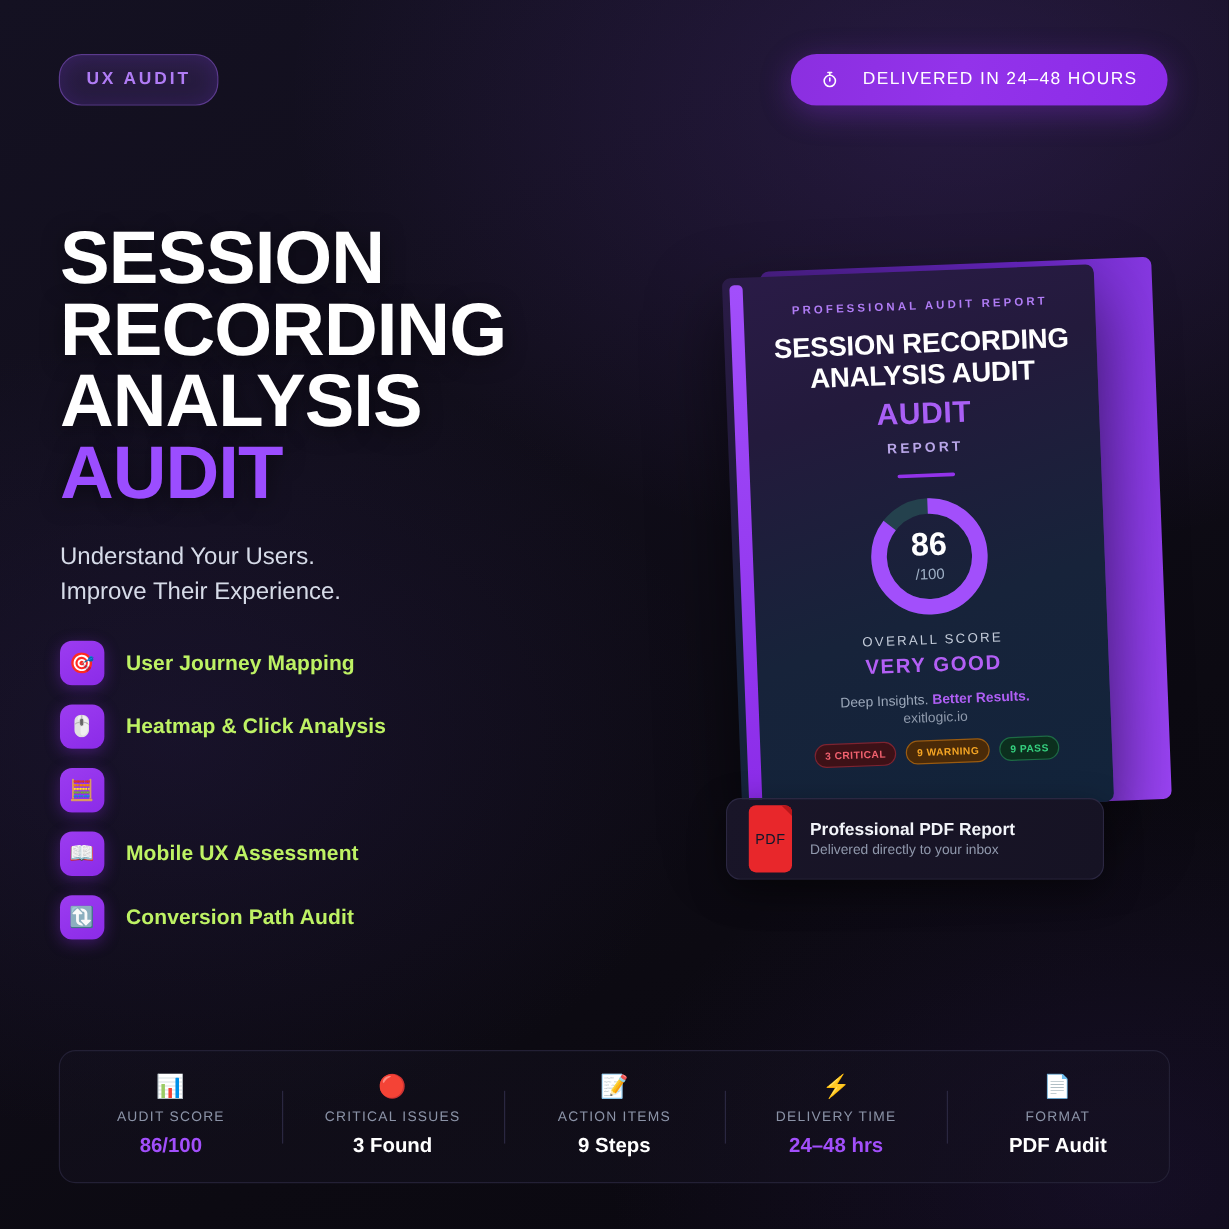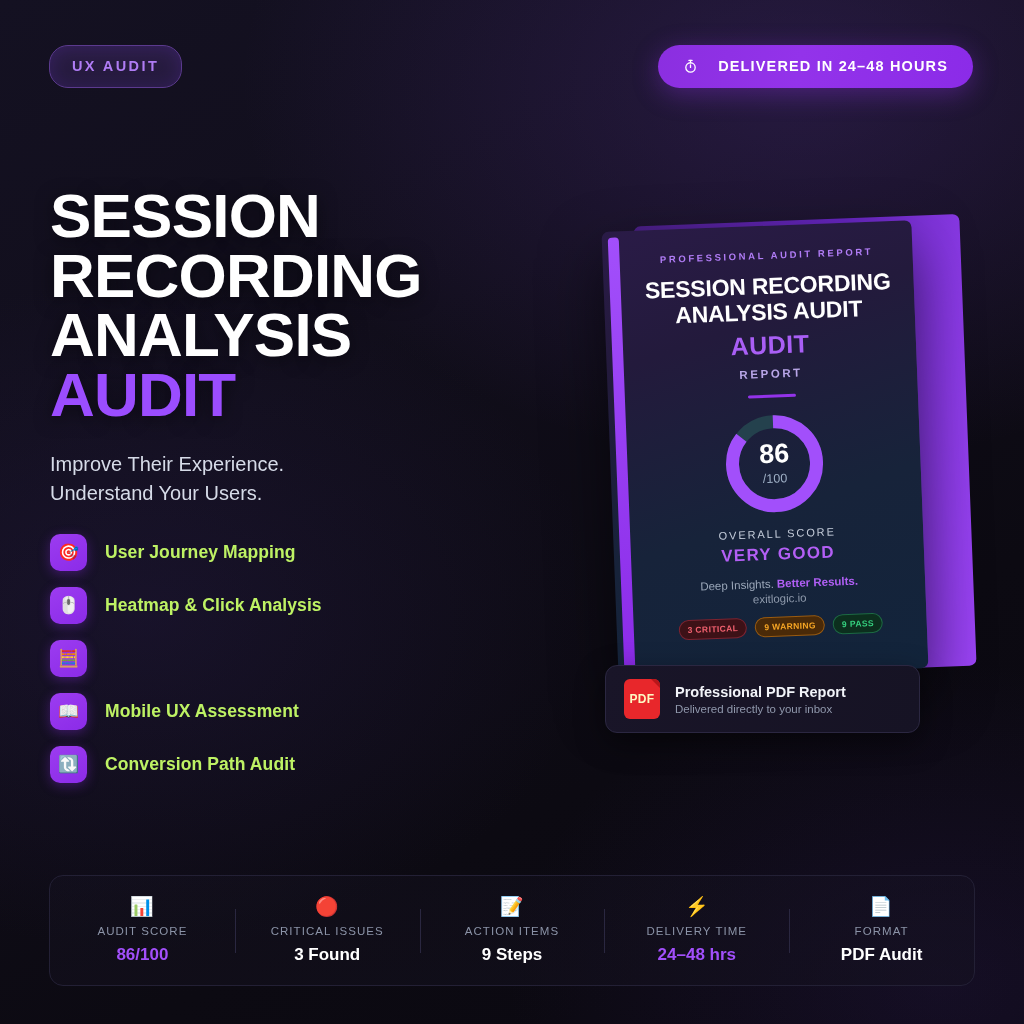--- a/index.html
+++ b/index.html
@@ -28,21 +28,21 @@
     color:#b07cf5;
     font-size:14.5px; font-weight:bold; letter-spacing:2.4px;
     box-shadow:0 0 18px rgba(124,58,237,0.18) inset;
   }
   .delivered{
     position:absolute; right:51px; top:45px;
     display:flex; align-items:center; gap:20px;
     padding:13px 25px 14px;
     border-radius:999px;
     background:linear-gradient(100deg,#8b2fe0,#9333ea 45%,#8b2be8);
-    color:#fff; font-size:14.5px; font-weight:bold; letter-spacing:1.15px;
+    color:#fff; font-size:14.5px; font-weight:normal; letter-spacing:1.15px;
     box-shadow:0 6px 26px rgba(147,51,234,0.35);
   }
   .delivered svg{ display:block; }
 
   
   .headline{
     position:absolute; left:50px; top:186px;
     font-size:62px; line-height:0.96; font-weight:bold;
     letter-spacing:-0.8px; color:#ffffff;
     text-shadow:0 3px 18px rgba(0,0,0,0.5);
@@ -118,23 +118,23 @@
 
   
   .pdf-card{
     position:absolute; left:605px; top:665px; width:315px; height:68px;
     display:flex; align-items:center; gap:15px; padding:0 18px;
     border:1px solid #2b2741; border-radius:12px;
     background:linear-gradient(110deg,#191528,#161324);
     box-shadow:0 10px 30px rgba(0,0,0,0.45);
   }
   .pdf-ico{
-    position:relative; width:36px; height:40px; border-radius:6px;
+    position:relative; width:36px; height:56px; border-radius:6px;
     background:#e8272b; display:flex; align-items:center; justify-content:center;
-    color:#fef9c3; font-size:12px; font-weight:bold; letter-spacing:0.4px;
+    color:#0f172a; font-size:12px; font-weight:normal; letter-spacing:0.4px;
     flex:none;
   }
   .pdf-ico::after{
     content:""; position:absolute; right:0; top:0;
     border-width:0 9px 9px 0; border-style:solid;
     border-color:transparent #b8161a transparent transparent;
     border-radius:0 6px 0 0;
   }
   .pdf-t{ font-size:14.5px; font-weight:bold; color:#f2f4f9; }
   .pdf-s{ font-size:11.5px; color:#9098ac; margin-top:3px; }
@@ -176,22 +176,22 @@
 </div>
 
 <div class="headline">
   <div>SESSION</div>
   <div>RECORDING</div>
   <div>ANALYSIS</div>
   <div class="accent">AUDIT</div>
 </div>
 
 <div class="sub">
+  <div>Understand Your Users.</div>
   <div>Improve Their Experience.</div>
-  <div>Understand Your Users.</div>
 </div>
 
 <div class="features">
   <div class="feat">
     <span class="feat-ico">🎯</span>
     <span class="feat-label">User Journey Mapping</span>
   </div>
   <div class="feat">
     <span class="feat-ico">🖱️</span>
     <span class="feat-label">Heatmap &amp; Click Analysis</span>

